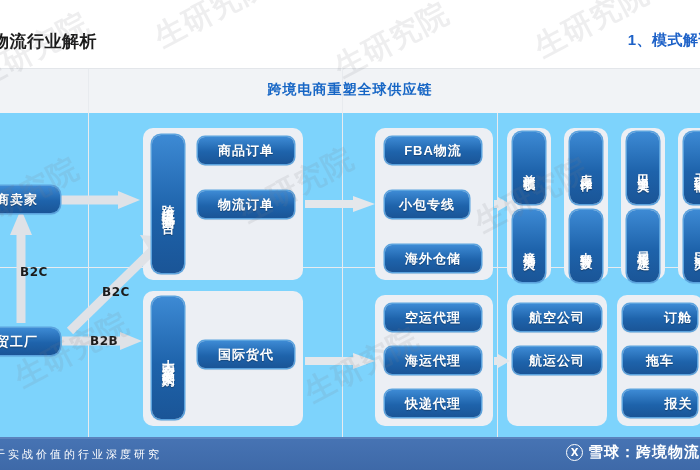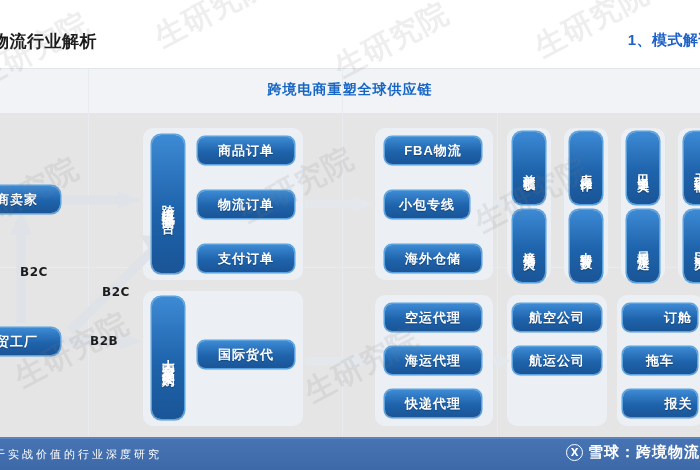--- a/index.html
+++ b/index.html
@@ -40,21 +40,21 @@
     white-space: nowrap; letter-spacing: 0.5px;
   }
   .header-rule {
     position: absolute; left: 0; top: 68px; width: 700px; height: 1px;
     background: #e3e6ea;
   }
 
   
   .canvas {
     position: absolute; left: 0; top: 69px; width: 700px; height: 368px;
-    background: #e5e5e5; z-index: 2;
+    background: #7dd3fc; z-index: 2;
   }
   .band {
     position: absolute; left: 0; top: 0; width: 700px; height: 44px;
     background: #f1f3f6;
   }
   .banner-title {
     position: absolute; left: 0; top: 12px; width: 700px;
     text-align: center;
     font-size: 14px; font-weight: 700; color: #1766c5;
     letter-spacing: 1px;
@@ -240,23 +240,20 @@
 
     <div class="chip vbig tall" style="left:152px; top:66px; width:32px; height:138px;">
       <span>跨境电商平台</span>
     </div>
     <div class="chip h" style="left:198px; top:68px; width:96px; height:27px;">
       <span>商品订单</span>
     </div>
     <div class="chip h" style="left:198px; top:122px; width:96px; height:27px;">
       <span>物流订单</span>
     </div>
-    <div class="chip h" style="left:198px; top:176px; width:96px; height:27px;">
-      <span>支付订单</span>
-    </div>
 
     <div class="chip vbig tall" style="left:152px; top:228px; width:32px; height:122px;">
       <span>大宗贸易采购</span>
     </div>
     <div class="chip h" style="left:198px; top:272px; width:96px; height:27px;">
       <span>国际货代</span>
     </div>
 
     <div class="chip h" style="left:385px; top:68px; width:96px; height:27px;">
       <span>FBA物流</span>

